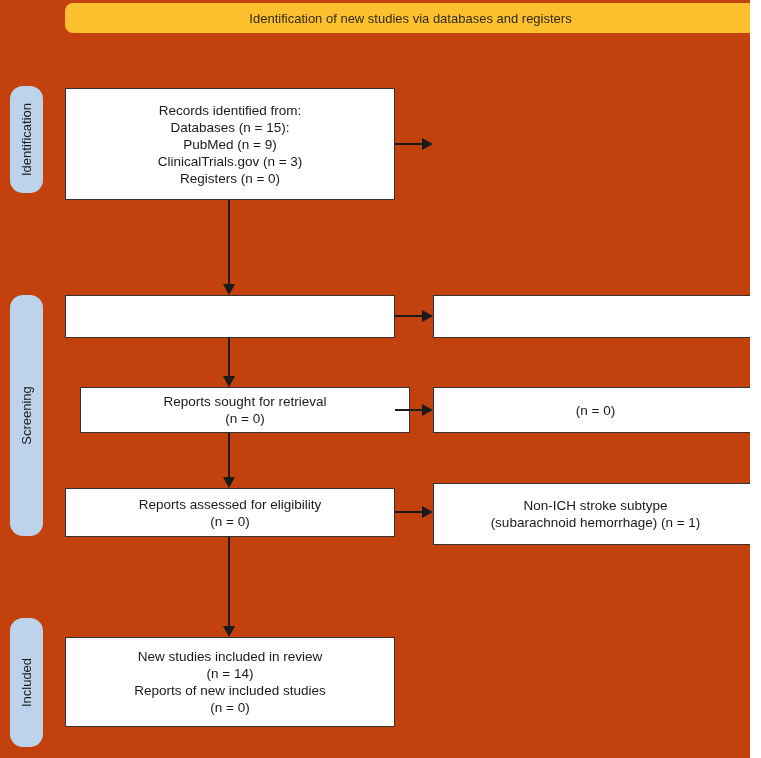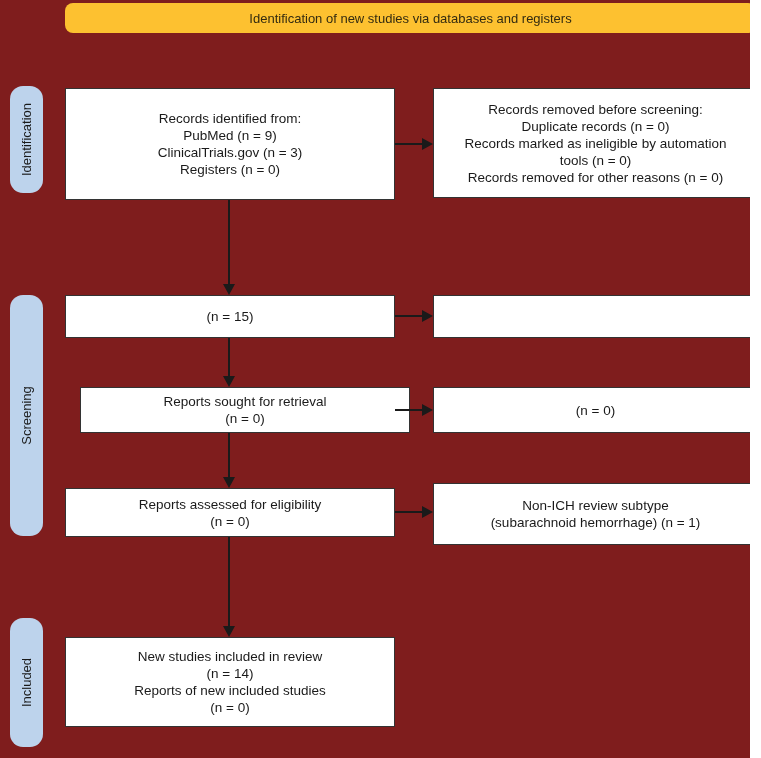--- a/index.html
+++ b/index.html
@@ -4,21 +4,21 @@
 <style>
   :root{
     --banner-bg:#FDC130;
     --stage-bg:#BDD3EC;
     --box-border:#333333;
     --text:#1a1a1a;
     --arrow:#1a1a1a;
   }
   html,body{margin:0;padding:0;background:#ffffff;}
   body{font-family:"Liberation Sans", sans-serif;color:var(--text);}
-  #canvas{position:relative;width:750px;height:758px;background:#7f1d1d;overflow:hidden;}
+  #canvas{position:relative;width:750px;height:758px;background:#c2410c;overflow:hidden;}
 
   .banner{
     position:absolute;left:65px;top:3px;width:691px;height:30px;
     background:var(--banner-bg);border-radius:8px;
     display:flex;align-items:center;justify-content:center;
     font-size:13px;color:#332b10;
   }
 
   .stage{
     position:absolute;background:var(--stage-bg);border-radius:13px;
@@ -61,56 +61,49 @@
   </div>
   <div class="stage" style="left:10px;top:295px;width:33px;height:241px">
     <span>Screening</span>
   </div>
   <div class="stage" style="left:10px;top:618px;width:33px;height:129px">
     <span>Included</span>
   </div>
 
   <div class="box" style="left:65px;top:88px;width:330px;height:112px">
       <div class="line">Records identified from:</div>
+      <div class="line">Databases (n = 15):</div>
       <div class="line">PubMed (n = 9)</div>
       <div class="line">ClinicalTrials.gov (n = 3)</div>
       <div class="line">Registers (n = 0)</div>
     </div>
 
-  <div class="box" style="left:433px;top:88px;width:325px;height:110px">
-      <div class="line">Records removed before screening:</div>
-      <div class="line">Duplicate records (n = 0)</div>
-      <div class="line">Records marked as ineligible by automation</div>
-      <div class="line">tools (n = 0)</div>
-      <div class="line">Records removed for other reasons (n = 0)</div>
-    </div>
 
   <div class="box" style="left:65px;top:295px;width:330px;height:43px">
-      <div class="line">(n = 15)</div>
     </div>
 
   <div class="box" style="left:433px;top:295px;width:325px;height:43px">
     </div>
 
   <div class="box" style="left:80px;top:387px;width:330px;height:46px">
       <div class="line">Reports sought for retrieval</div>
       <div class="line">(n = 0)</div>
     </div>
 
   <div class="box" style="left:433px;top:387px;width:325px;height:46px">
       <div class="line">(n = 0)</div>
     </div>
 
   <div class="box" style="left:65px;top:488px;width:330px;height:49px">
       <div class="line">Reports assessed for eligibility</div>
       <div class="line">(n = 0)</div>
     </div>
 
   <div class="box" style="left:433px;top:483px;width:325px;height:62px">
-      <div class="line">Non-ICH review subtype</div>
+      <div class="line">Non-ICH stroke subtype</div>
       <div class="line">(subarachnoid hemorrhage) (n = 1)</div>
     </div>
 
   <div class="box" style="left:65px;top:637px;width:330px;height:90px">
       <div class="line">New studies included in review</div>
       <div class="line">(n = 14)</div>
       <div class="line">Reports of new included studies</div>
       <div class="line">(n = 0)</div>
     </div>
 

